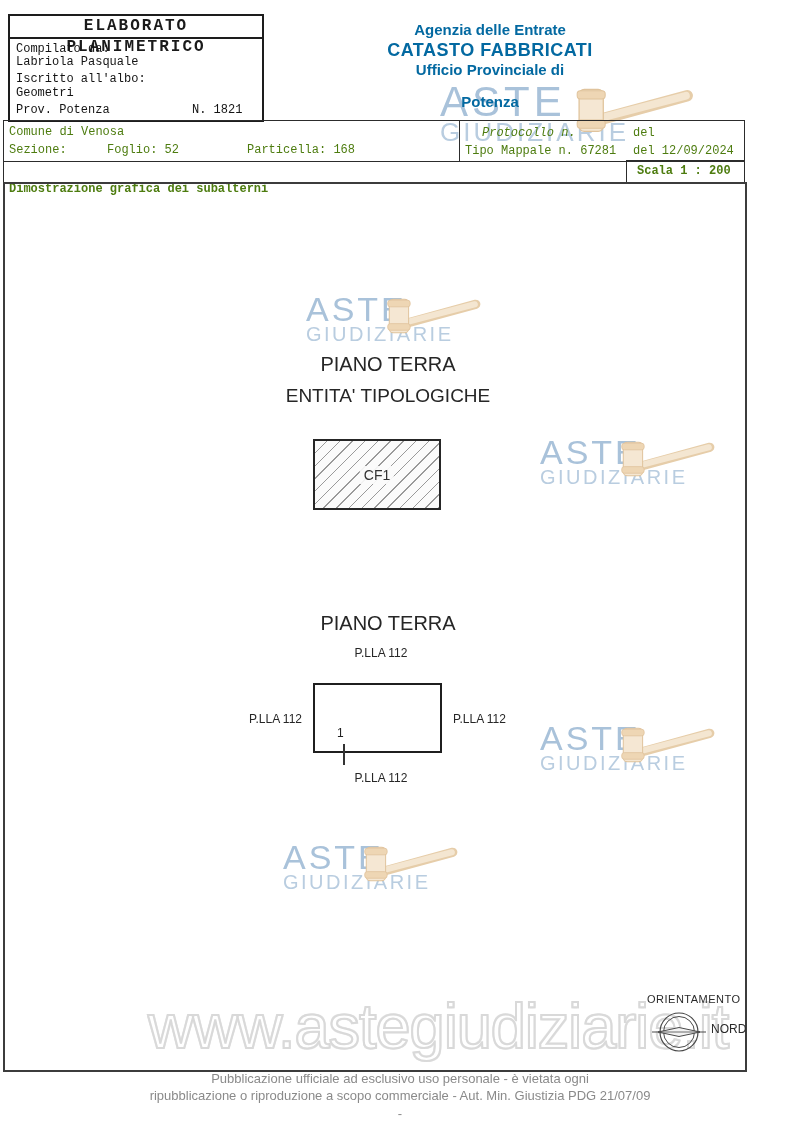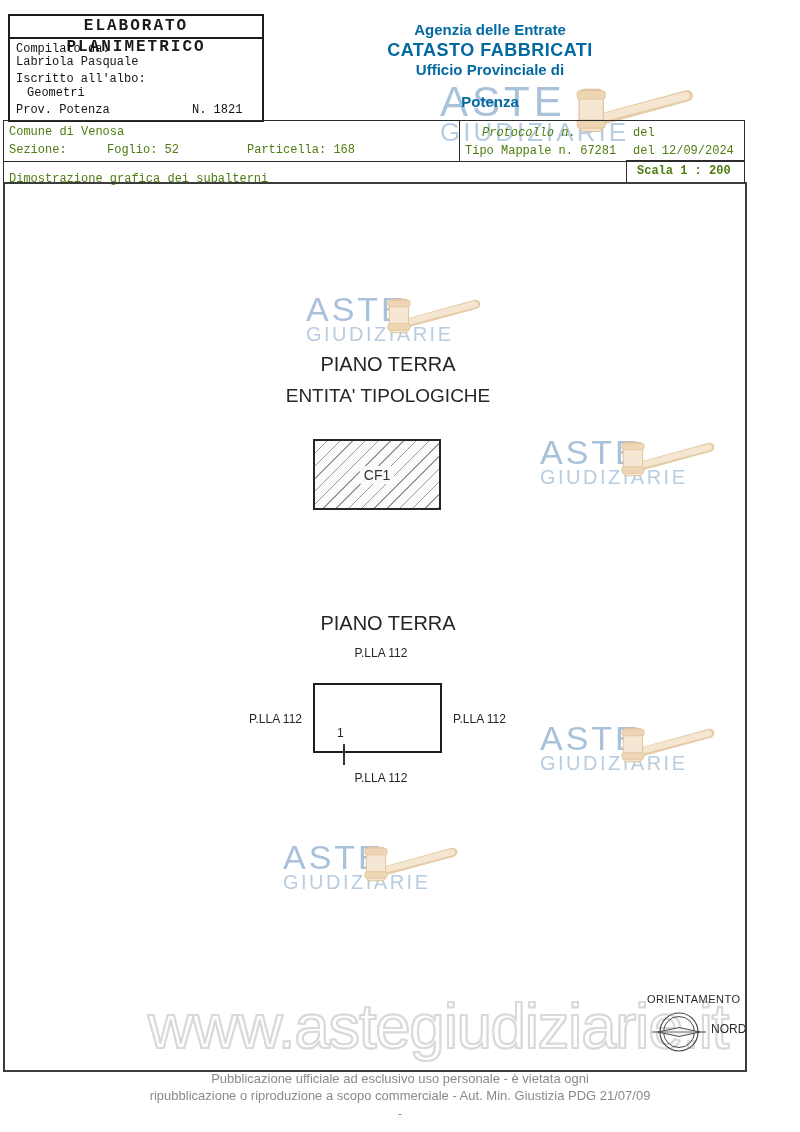--- a/index.html
+++ b/index.html
@@ -118,21 +118,21 @@
       </svg>
   </div>
 
   <div class="abs url-wm">www.astegiudiziarie.it</div>
 
   <div class="abs elab-box">
     <div class="abs elab-title mono">ELABORATO PLANIMETRICO</div>
     <div class="abs elab-field mono" style="left:6px;top:26px;">Compilato da:</div>
     <div class="abs elab-field mono" style="left:6px;top:39px;">Labriola Pasquale</div>
     <div class="abs elab-field mono" style="left:6px;top:56px;">Iscritto all'albo:</div>
-    <div class="abs elab-field mono" style="left:17px;top:70px;">Geometri</div>
+    <div class="abs elab-field mono" style="left:6px;top:70px;">Geometri</div>
     <div class="abs elab-field mono" style="left:6px;top:87px;">Prov. Potenza</div>
     <div class="abs elab-field mono" style="left:182px;top:87px;">N. 1821</div>
   </div>
 
   <div class="abs agency">
     <div class="ag1">Agenzia delle Entrate</div>
     <div class="ag2">CATASTO FABBRICATI</div>
     <div class="ag3">Ufficio Provinciale di</div>
     <div class="ag4">Potenza</div>
   </div>
@@ -143,21 +143,21 @@
     <div class="abs mono" style="left:5px;top:22px;">Sezione:</div>
     <div class="abs mono" style="left:103px;top:22px;">Foglio: 52</div>
     <div class="abs mono" style="left:243px;top:22px;">Particella: 168</div>
     <div class="abs mono" style="left:478px;top:5px;font-style:italic;">Protocollo n.</div>
     <div class="abs mono" style="left:629px;top:5px;">del</div>
     <div class="abs mono" style="left:461px;top:23px;">Tipo Mappale n. 67281</div>
     <div class="abs mono" style="left:629px;top:23px;">del 12/09/2024</div>
   </div>
 
   <div class="abs band bandB">
-    <div class="abs mono" style="left:5px;top:11px;">Dimostrazione grafica dei subalterni</div>
+    <div class="abs mono" style="left:5px;top:21px;font-weight:bold;">Dimostrazione grafica dei subalterni</div>
     <div class="scala-cell">
       <div class="abs mono" style="left:10px;top:3px;font-weight:bold;">Scala 1 : 200</div>
     </div>
   </div>
 
   <div class="abs frame"></div>
 
   <div class="abs h-title" style="left:288px;top:353px;width:200px;">PIANO TERRA</div>
   <div class="abs h-sub" style="left:248px;top:385px;width:280px;">ENTITA' TIPOLOGICHE</div>
   <div class="abs rect-hatch">

